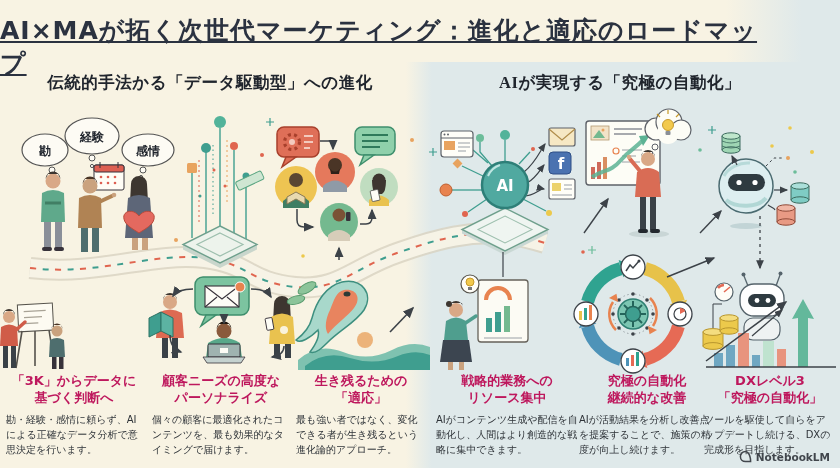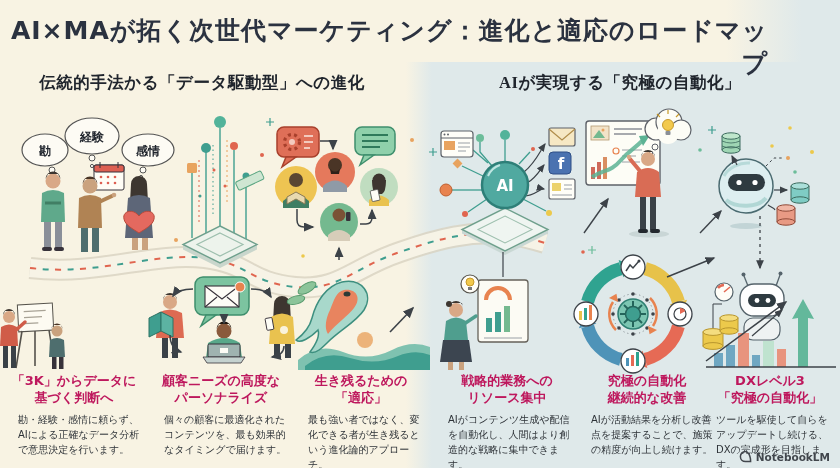--- a/index.html
+++ b/index.html
@@ -7,32 +7,32 @@
     position:relative;width:840px;height:468px;overflow:hidden;
     background:#dfe9ea;
     font-family:"DejaVu Sans","Liberation Sans",sans-serif;
   }
   .bg-left{position:absolute;top:0;left:0;width:432px;height:468px;
     background:linear-gradient(90deg,#f8f3e3 0,#f8f3e3 406px,rgba(248,243,227,0) 432px);}
   .bg-banner{position:absolute;top:0;left:0;width:802px;height:62px;
     background:linear-gradient(90deg,#f8f3e3 0,#f8f3e3 726px,rgba(248,243,227,0) 802px);}
   .art{position:absolute;top:0;left:0;width:840px;height:468px;}
   .title{
-    position:absolute;top:14px;left:0;width:768px;text-align:right;
-    font-size:25px;font-weight:800;color:#2b3240;letter-spacing:1px;margin:0;
+    position:absolute;top:14px;left:0;width:768px;text-align:left;
+    font-size:25px;font-weight:800;color:#2b3240;letter-spacing:1px;margin:0;text-decoration:underline;
   }
   .heading{
     position:absolute;top:72px;text-align:center;
     font-size:16.5px;font-weight:700;color:#20252d;letter-spacing:.5px;
   }
-  .heading.left{left:4px;width:396px;font-family:Liberation Mono, monospace;}
+  .heading.left{left:12px;width:396px;font-family:Liberation Mono, monospace;}
   .heading.right{left:428px;width:384px;font-family:Liberation Serif, serif;}
   .col{position:absolute;top:373px;}
   .col-title{font-size:13px;font-weight:800;color:#be185d;line-height:1.3;text-align:center;}
-  .col-body{font-size:10px;line-height:1.5;color:#2e3338;margin:5px 2px 0 14px;text-align:left;}
+  .col-body{font-size:10px;line-height:1.5;color:#2e3338;margin:5px 2px 0 2px;text-align:left;}
   .c1{left:4px;width:140px;}
   .c2{left:150px;width:142px;}
   .c3{left:294px;width:134px;}
   .c4{left:434px;width:146px;}
   .c5{left:577px;width:140px;}
   .c6{left:702px;width:136px;}
   .brand{
     position:absolute;right:10px;bottom:5px;display:flex;align-items:center;gap:4px;
     color:#41464c;font-size:10.5px;font-weight:600;justify-content:center;
   }

